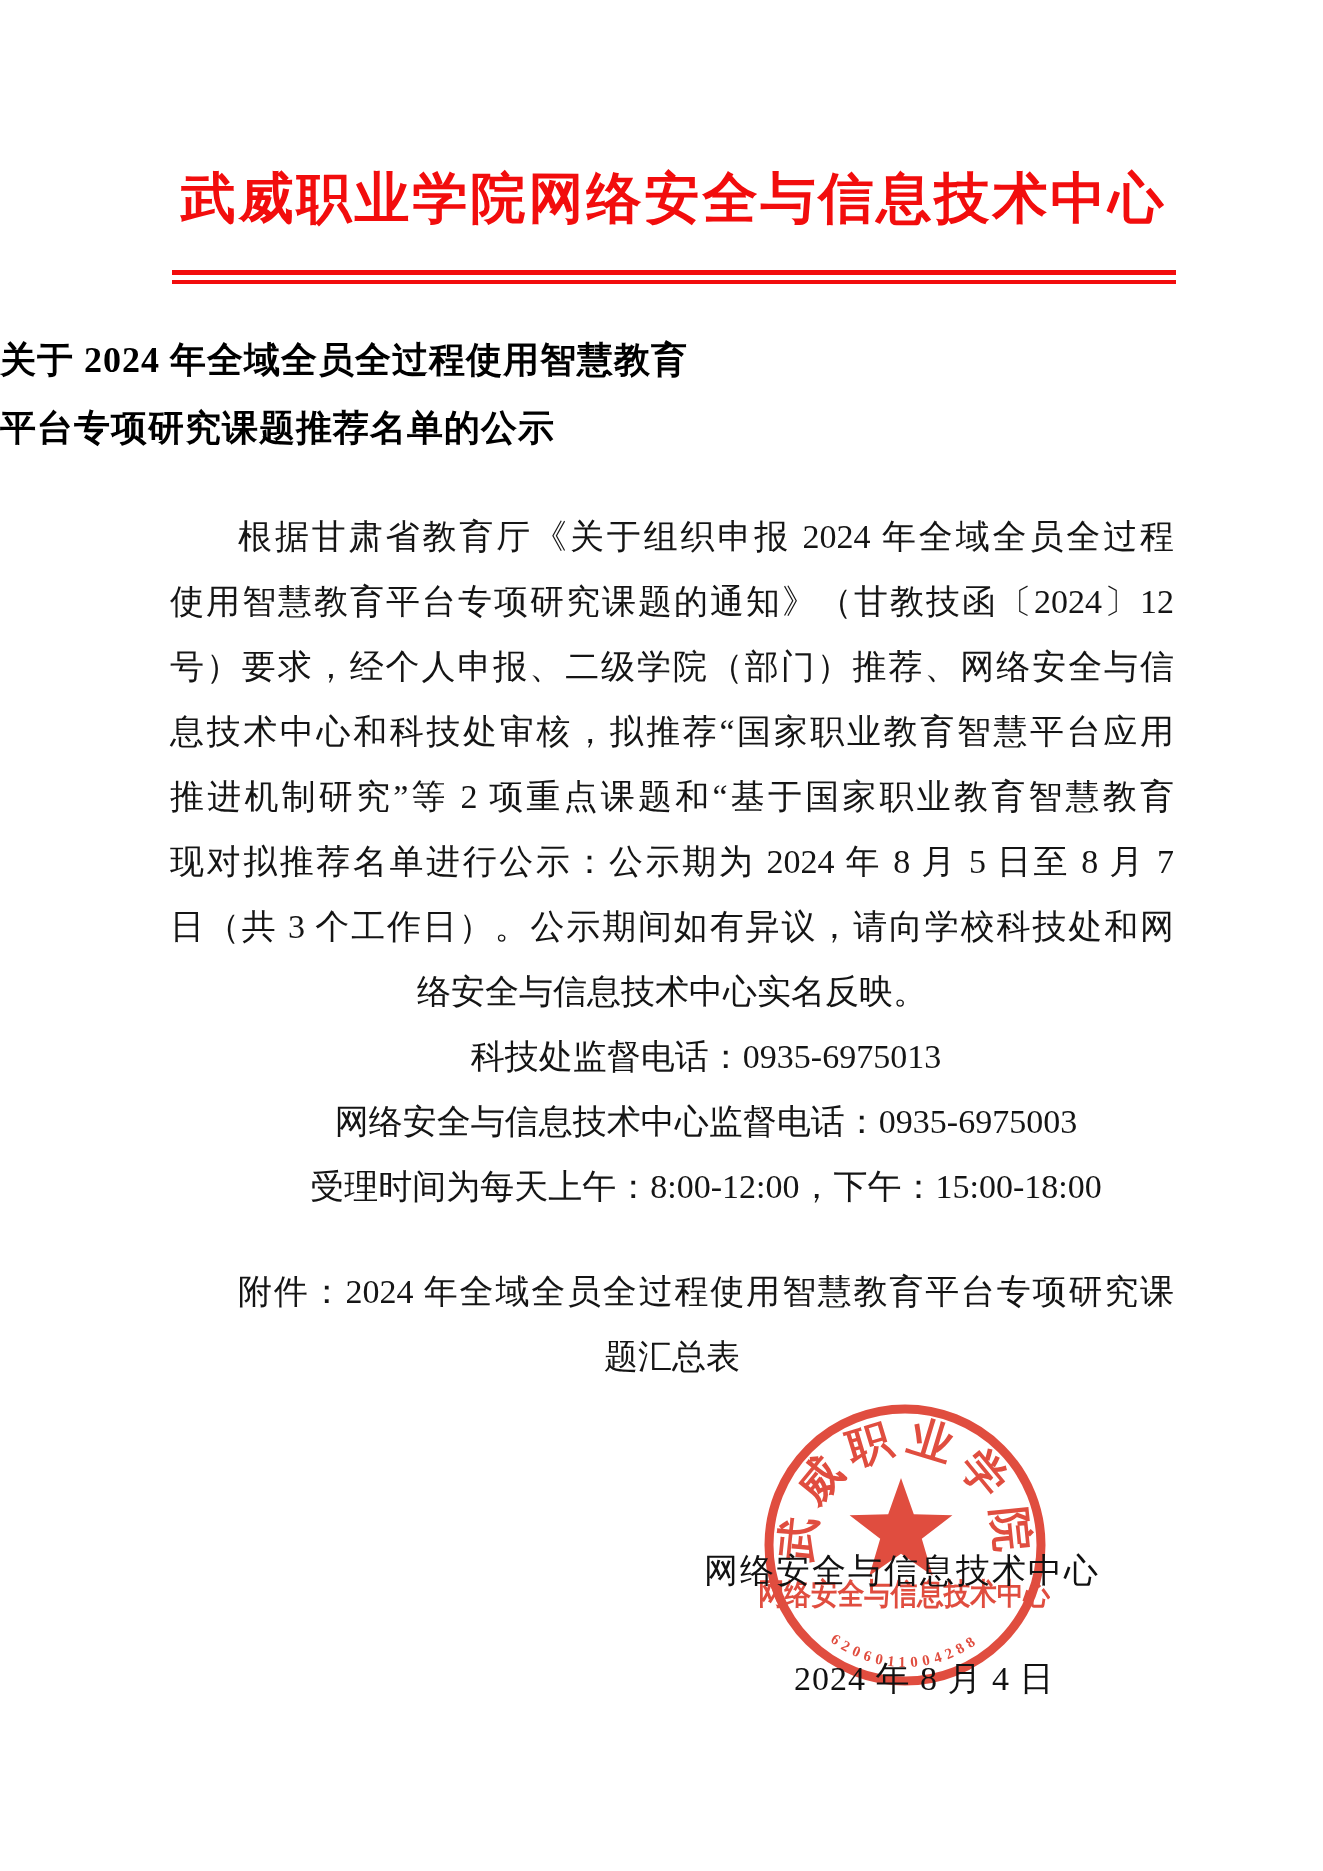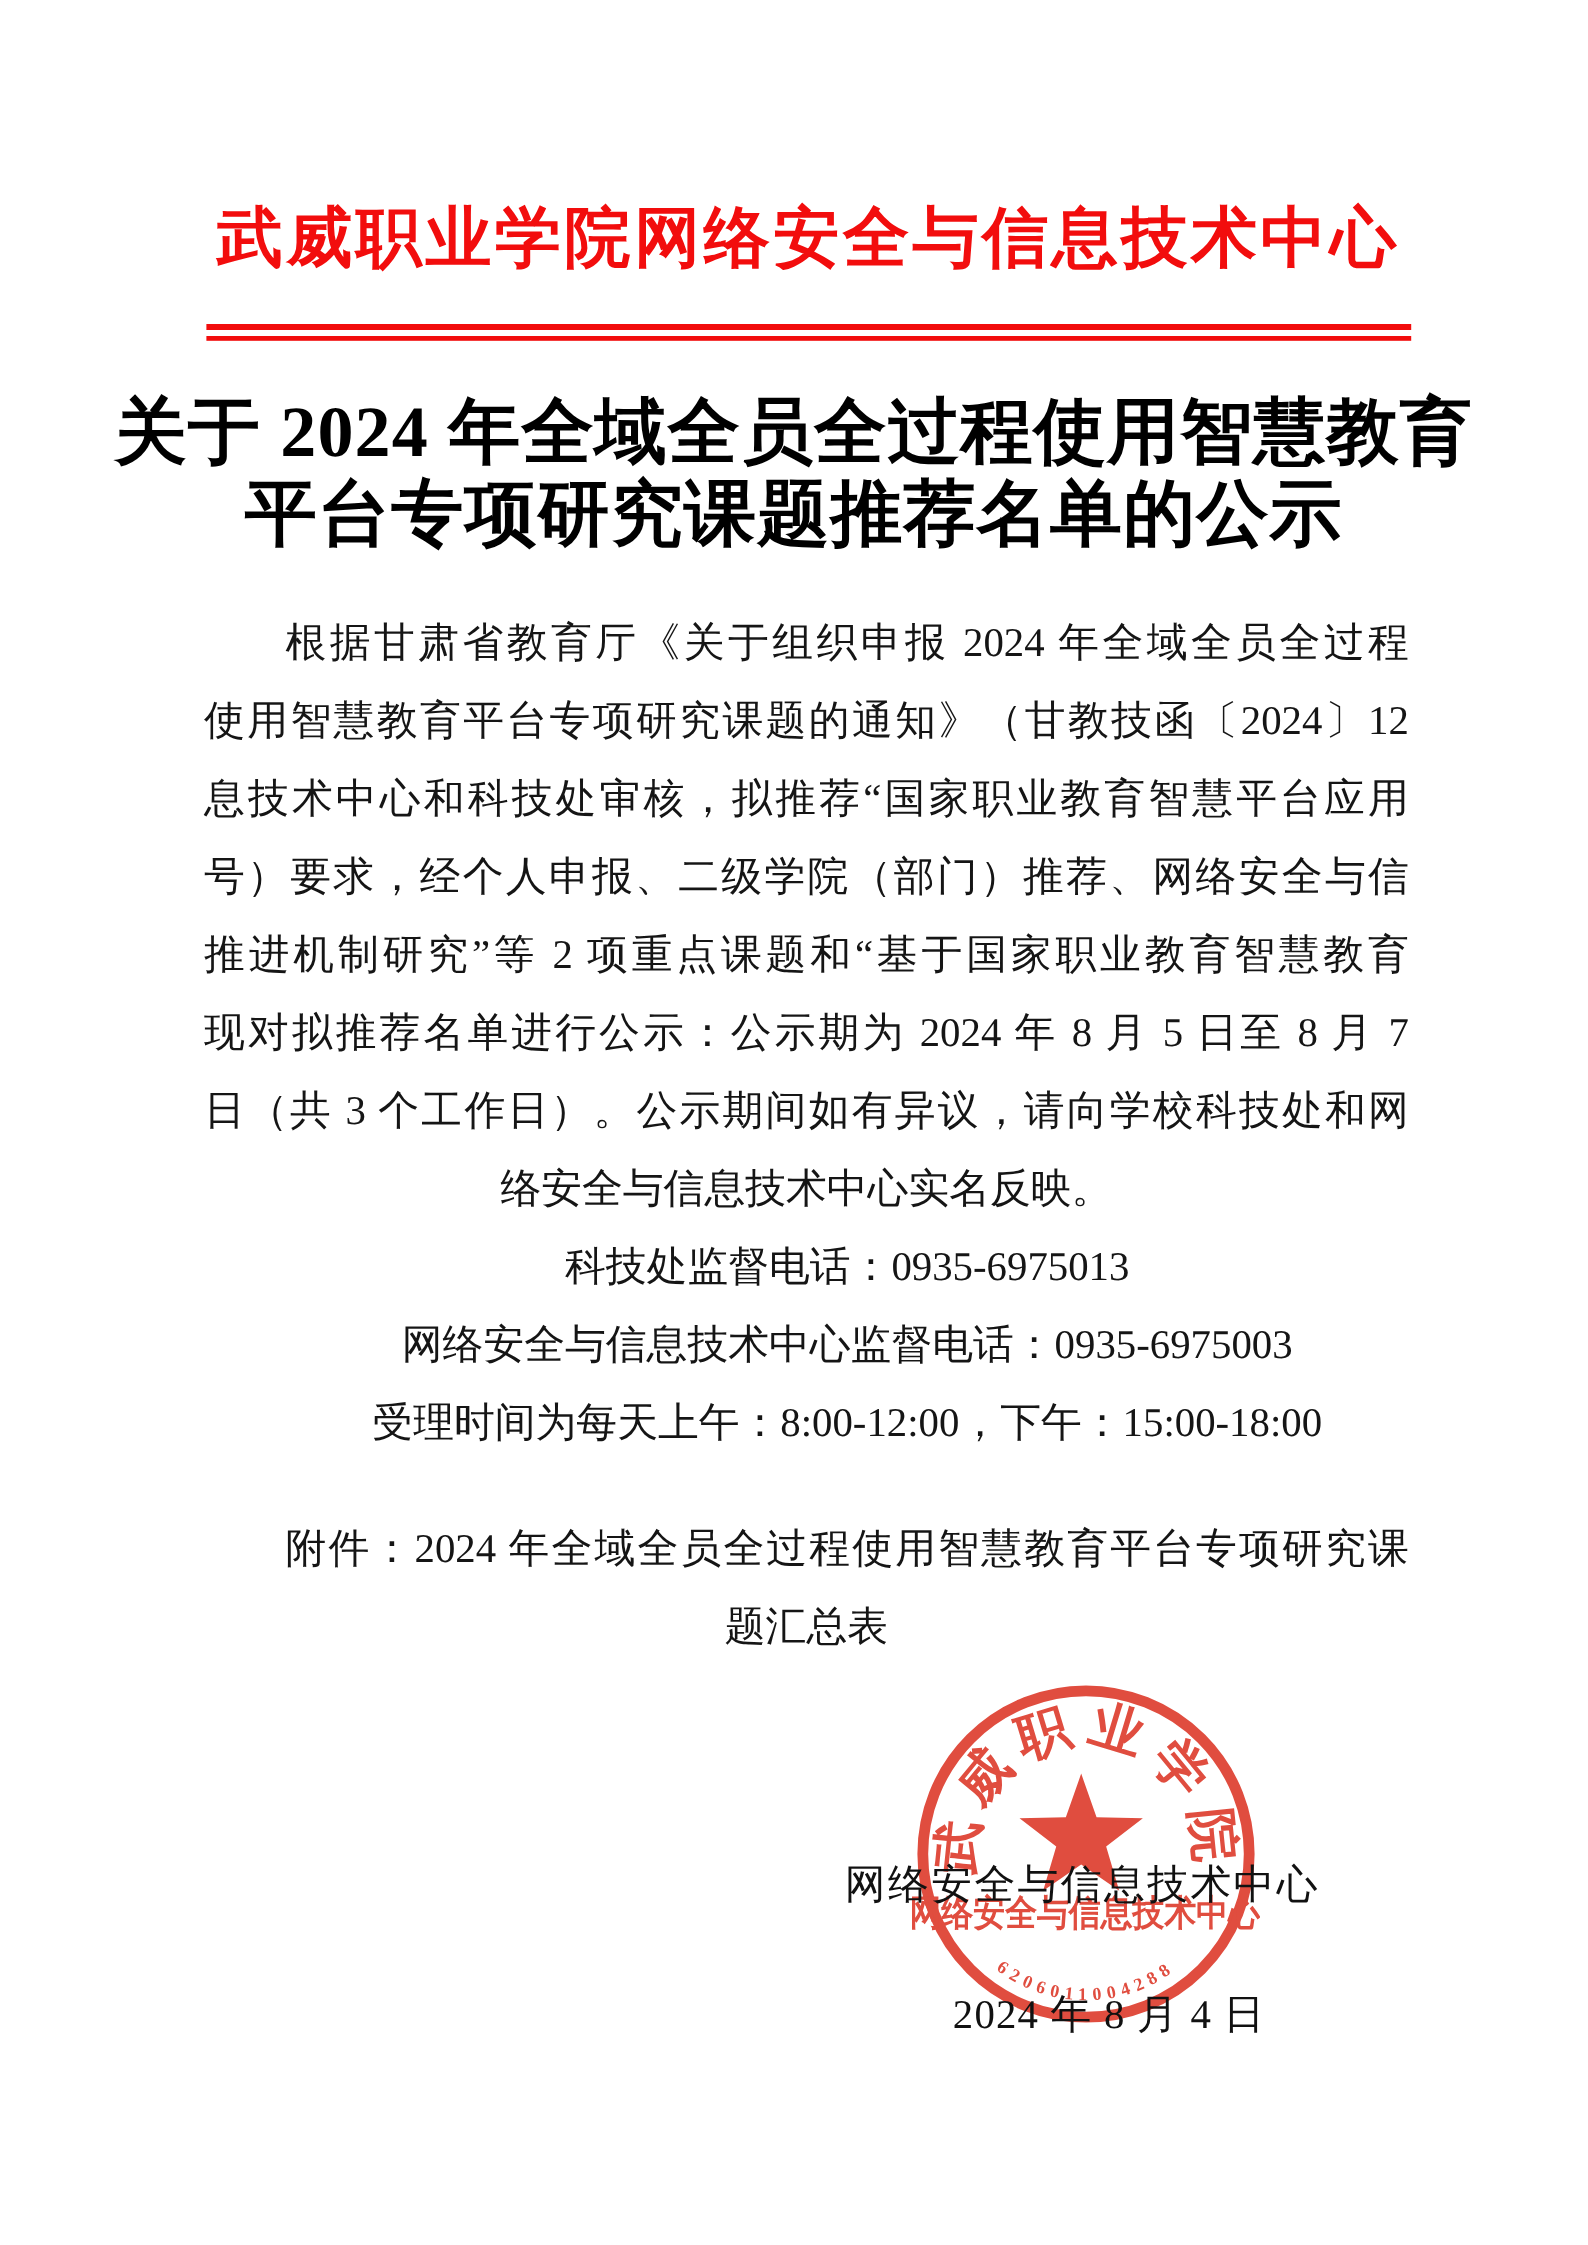--- a/index.html
+++ b/index.html
@@ -21,22 +21,22 @@
     white-space:nowrap;
     padding-left:12px;
   }
   .rules{position:absolute;left:172px;top:270px;width:1004px;}
   .rule{background:#f20d0d;}
   .rule.r1{height:5px;margin-bottom:5px;}
   .rule.r2{height:4px;}
   
   .doc-title{
     position:absolute;top:326px;left:0;width:100%;
-    text-align:center;color:#000;
-    font-size:60px;line-height:68px;font-weight:bold;
+    text-align:left;color:#000;
+    font-size:36px;line-height:68px;font-weight:bold;
     letter-spacing:1px;
   }
   
   .body{
     position:absolute;left:170px;top:504px;width:1004px;
     font-size:34px;color:#151515;
     z-index:2;
   }
   .bline{
     line-height:65px;height:65px;
@@ -82,22 +82,22 @@
   </div>
 
   <div class="doc-title">
     <div>关于 2024 年全域全员全过程使用智慧教育</div>
     <div>平台专项研究课题推荐名单的公示</div>
   </div>
 
   <div class="body">
       <div class="bline fill ind">根据甘肃省教育厅《关于组织申报 2024 年全域全员全过程</div>
       <div class="bline fill">使用智慧教育平台专项研究课题的通知》（甘教技函〔2024〕12</div>
+      <div class="bline fill">号）要求，经个人申报、二级学院（部门）推荐、网络安全与信</div>
       <div class="bline fill">息技术中心和科技处审核，拟推荐“国家职业教育智慧平台应用</div>
-      <div class="bline fill">号）要求，经个人申报、二级学院（部门）推荐、网络安全与信</div>
       <div class="bline fill">推进机制研究”等 2 项重点课题和“基于国家职业教育智慧教育</div>
       <div class="bline fill">现对拟推荐名单进行公示：公示期为 2024 年 8 月 5 日至 8 月 7</div>
       <div class="bline fill">日（共 3 个工作日）。公示期间如有异议，请向学校科技处和网</div>
       <div class="bline">络安全与信息技术中心实名反映。</div>
       <div class="bline ind">科技处监督电话：0935-6975013</div>
       <div class="bline ind">网络安全与信息技术中心监督电话：0935-6975003</div>
       <div class="bline ind">受理时间为每天上午：8:00-12:00，下午：15:00-18:00</div>
       <div class="bline sp"></div>
       <div class="bline fill ind">附件：2024 年全域全员全过程使用智慧教育平台专项研究课</div>
       <div class="bline">题汇总表</div>

